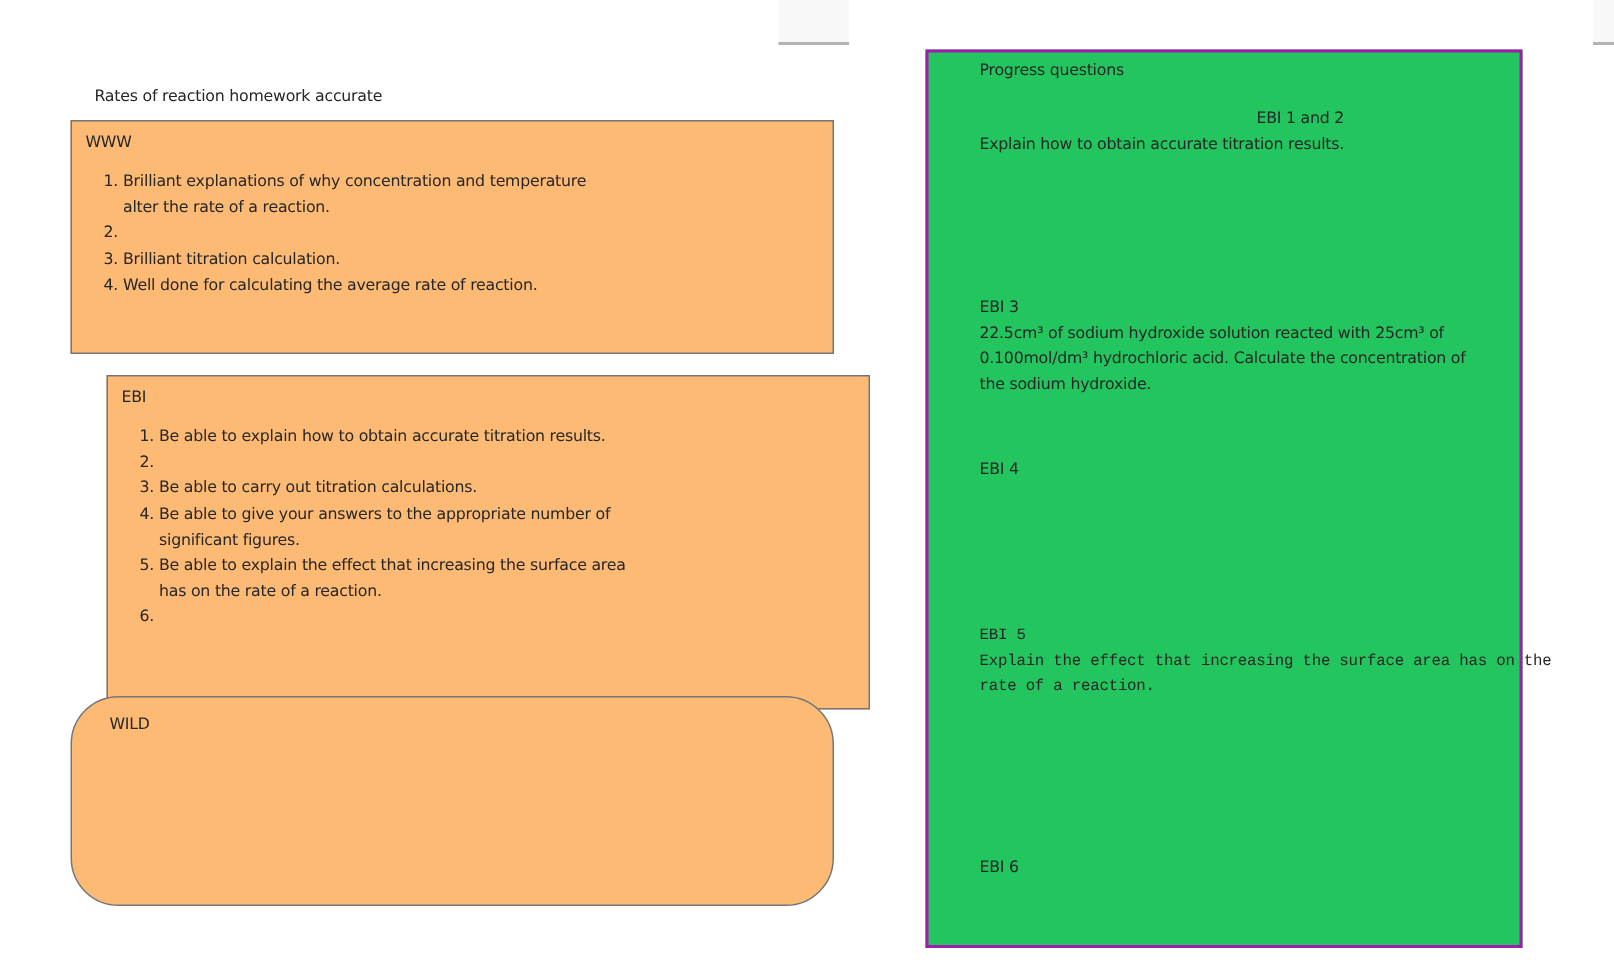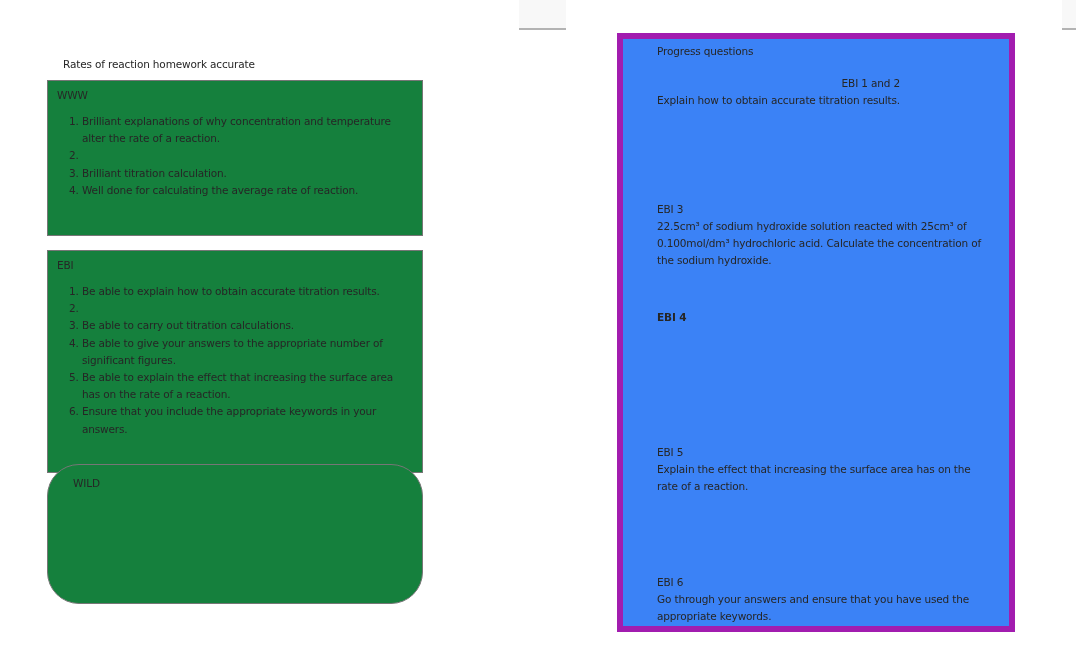--- a/index.html
+++ b/index.html
@@ -20,51 +20,51 @@
     border-bottom: 2px solid #b3b3b3;
   }
   .prev-edge.left-seg { left: 519px; width: 47px; }
   .prev-edge.right-seg { left: 1062px; width: 14px; }
 
   
   .left-page { position: absolute; left: 0; top: 0; width: 515px; height: 653px; background: #ffffff; }
   .lp-title { position: absolute; left: 63px; top: 58px; white-space: pre; }
 
   .fbox {
-    position: absolute; left: 47px; width: 376px;
-    background: #15803d;
+    position: absolute; left: 47px; width: 509px;
+    background: #fdba74;
     border: 1px solid #767676;
   }
   .fbox.www { top: 80px;  height: 156px; }
-  .fbox.ebi { top: 250px; height: 223px; }
+  .fbox.ebi { top: 250px; height: 223px; margin-left: 24px; }
   .fbox.wild { top: 464px; height: 140px; border-radius: 32px; }
   .box-label { padding: 7px 0 0 9px; line-height: 14px; white-space: pre; }
   .wild .box-label { padding: 11px 0 0 25px; }
 
   .num-list { margin: 11px 0 0 21px; line-height: 17.2px; }
   .li { display: flex; align-items: flex-start; }
   .li .num { flex: none; width: 13px; white-space: pre; }
   .li .li-text { white-space: pre; }
 
   
   .right-page {
     position: absolute; left: 617px; top: 33px;
     width: 398px; height: 599px;
-    background: #3b82f6;
-    border: 6px solid #a21caf;
+    background: #22c55e;
+    border: 2px solid #a21caf;
   }
   .rp-inner { position: absolute; left: 0; top: 0; right: 0; bottom: 0; }
   .rp-title { position: absolute; left: 34px; top: 6px; white-space: pre; }
   .rp-section { position: absolute; left: 34px; line-height: 17px; }
   .rp-section .sec-label { white-space: pre; }
   .rp-section .sec-body { white-space: pre; }
   .rp-section.s0 { top: 36px; text-align: right; }
   .rp-section.s1 { top: 130px; margin-top: 32px; }
-  .rp-section.s2 { top: 270px; font-weight: bold; }
-  .rp-section.s3 { top: 405px; }
+  .rp-section.s2 { top: 270px; }
+  .rp-section.s3 { top: 381px; font-family: Liberation Mono, monospace; }
   .rp-section.s4 { top: 535px; }
 </style>
 </head>
 <body>
 
 <div class="prev-edge left-seg"></div>
 <div class="prev-edge right-seg"></div>
 
 <div class="left-page">
 
@@ -111,22 +111,20 @@
         <div class="li-text">Be able to give your answers to the appropriate number of
 significant figures.</div>
       </div>
       <div class="li">
         <span class="num">5.</span>
         <div class="li-text">Be able to explain the effect that increasing the surface area
 has on the rate of a reaction.</div>
       </div>
       <div class="li">
         <span class="num">6.</span>
-        <div class="li-text">Ensure that you include the appropriate keywords in your
-answers.</div>
       </div>
     </div>
   </div>
 
   <div class="fbox wild">
     <div class="box-label">WILD</div>
     <div style="position:absolute; left:0; top:30px; right:0; bottom:0;"></div>
   </div>
 </div>
 
@@ -151,17 +149,15 @@
     </div>
 
     <div class="rp-section s3">
       <div class="sec-label">EBI 5</div>
       <div class="sec-body">Explain the effect that increasing the surface area has on the
 rate of a reaction.</div>
     </div>
 
     <div class="rp-section s4">
       <div class="sec-label">EBI 6</div>
-      <div class="sec-body">Go through your answers and ensure that you have used the
-appropriate keywords.</div>
     </div>
   </div>
 </div>
 
 </body></html>

